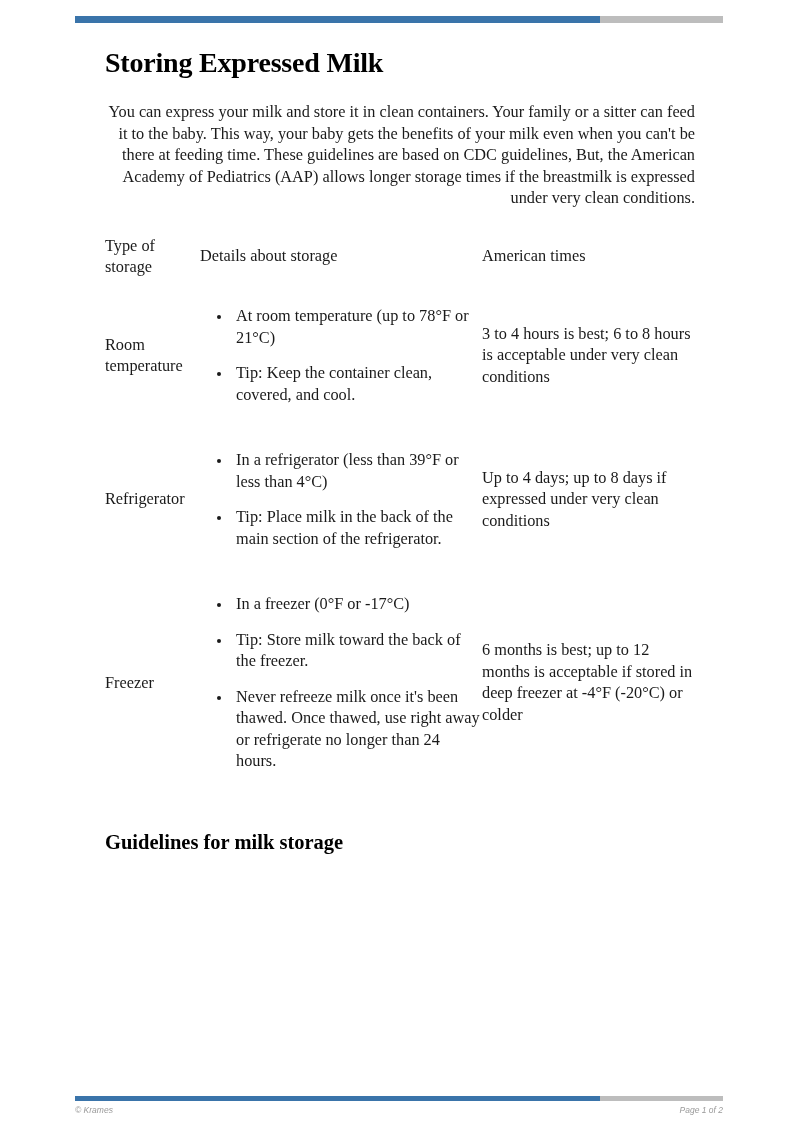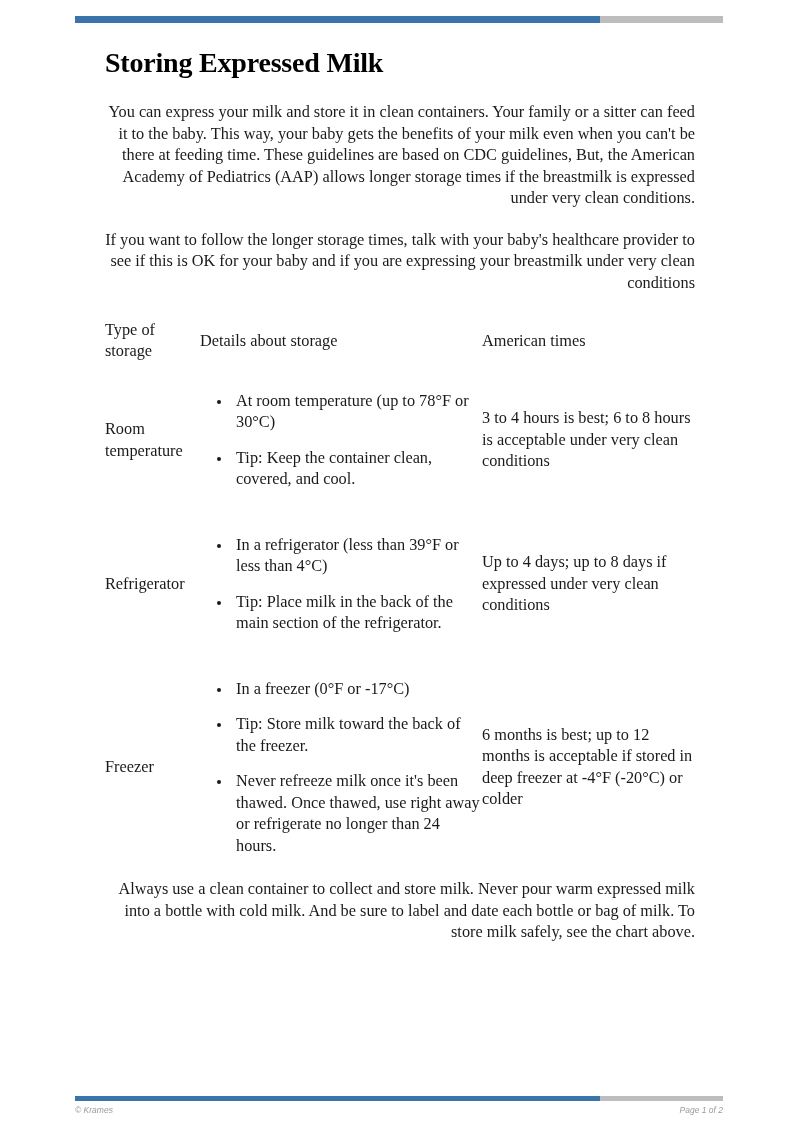--- a/index.html
+++ b/index.html
@@ -176,42 +176,41 @@
   <div class="top-rule">
     <div class="rule-blue" style="background: rgb(58, 116, 170); width: 81%;"></div>
     <div class="rule-gray" style="background: rgb(189, 189, 189);"></div>
   </div>
 
   <div class="content">
 
     <h1 class="doc-title">Storing Expressed Milk</h1>
 
     <p class="body-text">You can express your milk and store it in clean containers. Your family or a sitter can feed it to the baby. This way, your baby gets the benefits of your milk even when you can't be there at feeding time. These guidelines are based on CDC guidelines, But, the American Academy of Pediatrics (AAP) allows longer storage times if the breastmilk is expressed under very clean conditions.</p>
-    <p class="body-text">If you want to follow the longer storage times, talk with your baby's healthcare provider to see if this is OK for your baby and if you are expressing your breastmilk under very clean conditions</p>
 
     <table class="storage-table">
       <colgroup>
         <col class="col-type">
         <col class="col-detail">
         <col class="col-times">
       </colgroup>
       <thead>
         <tr>
           <th class="th-type">Type of storage</th>
           <th class="th-detail">Details about storage</th>
           <th class="th-times">American times</th>
         </tr>
       </thead>
       <tbody>
 
         <tr>
           <td class="cell-type">Room temperature</td>
           <td class="cell-detail">
             <ul class="detail-list">
-              <li>At room temperature (up to 78°F or 30°C)</li>
+              <li>At room temperature (up to 78°F or 21°C)</li>
               <li>Tip: Keep the container clean, covered, and cool.</li>
             </ul>
           </td>
           <td class="cell-times">3 to 4 hours is best; 6 to 8 hours is acceptable under very clean conditions</td>
         </tr>
 
         <tr>
           <td class="cell-type">Refrigerator</td>
           <td class="cell-detail">
             <ul class="detail-list">
@@ -230,21 +229,21 @@
               <li>Tip: Store milk toward the back of the freezer.</li>
               <li>Never refreeze milk once it's been thawed. Once thawed, use right away or refrigerate no longer than 24 hours.</li>
             </ul>
           </td>
           <td class="cell-times">6 months is best; up to 12 months is acceptable if stored in deep freezer at -4°F (-20°C) or colder</td>
         </tr>
 
       </tbody>
     </table>
 
-    <p class="body-text">Always use a clean container to collect and store milk. Never pour warm expressed milk into a bottle with cold milk. And be sure to label and date each bottle or bag of milk. To store milk safely, see the chart above.</p>
+    <h2 class="section-title">Guidelines for milk storage</h2>
 
   </div>
 
   <div class="footer-rule">
     <div class="rule-blue" style="background: rgb(58, 116, 170); width: 81%;"></div>
     <div class="rule-gray" style="background: rgb(189, 189, 189);"></div>
   </div>
 
   <div class="footer" style="color: rgb(154, 154, 154);">
     <span class="copyright">© Krames</span>

